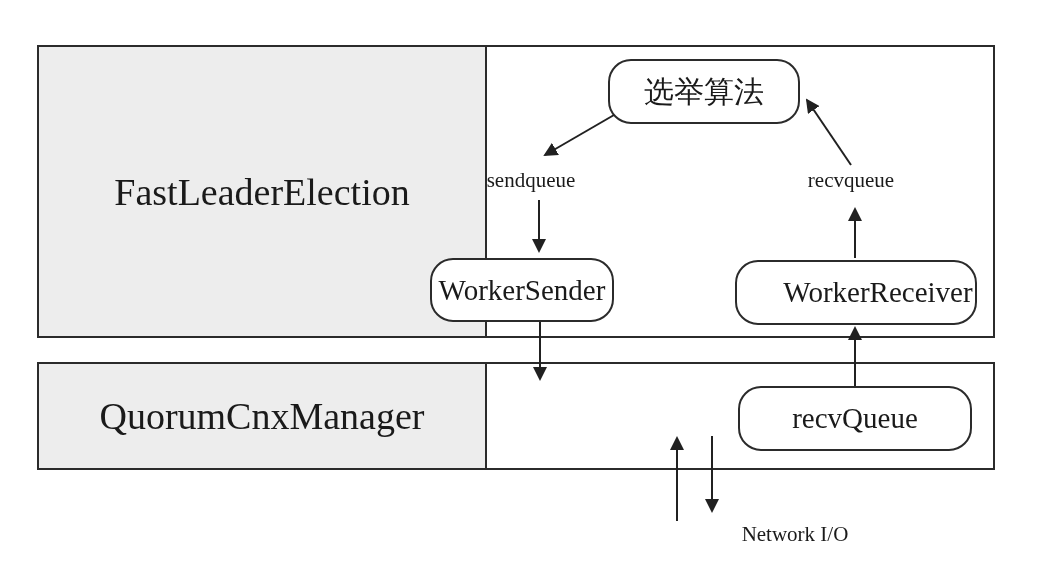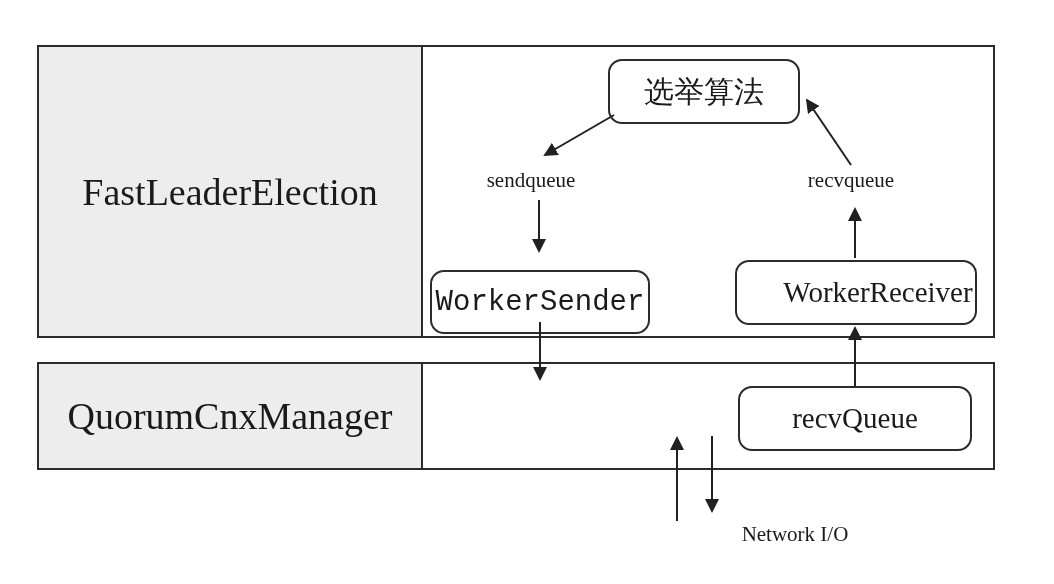--- a/index.html
+++ b/index.html
@@ -21,51 +21,51 @@
     left: 37px;
     width: 958px;
     border: 2px solid #2b2b2b;
     box-sizing: border-box;
     background: #ffffff;
     display: flex;
   }
   .band-top { top: 45px; height: 293px; }
   .band-bottom { top: 362px; height: 108px; }
   .label-cell {
-    width: 384px;
+    width: 448px;
     height: 100%;
     background: #ededed;
     border-right: 2px solid #2b2b2b;
     box-sizing: border-box;
     display: flex;
     align-items: center;
     justify-content: center;
     flex: none;
   }
   .band-label {
     font-size: 38px;
     line-height: 1;
     white-space: nowrap;
   }
   .node {
     position: absolute;
     box-sizing: border-box;
     border: 2px solid #2b2b2b;
-    border-radius: 14px;
+    border-radius: 23px;
     background: #ffffff;
     display: flex;
     align-items: center;
     justify-content: center;
     font-size: 29px;
     line-height: 1;
     white-space: nowrap;
     z-index: 3;
   }
   .node-election      { left: 608px; top:  59px; width: 192px; height: 65px; font-size: 30px; }
-  .node-workersender  { left: 430px; top: 270px; width: 220px; height: 64px; font-family: Liberation Mono, monospace; }
+  .node-workersender  { left: 430px; top: 258px; width: 184px; height: 64px; }
   .node-workerreceiver{ left: 735px; top: 260px; width: 242px; height: 65px; padding-left: 44px; }
   .node-queuesendmap  { left: 425px; top: 385px; width: 232px; height: 65px; }
   .node-recvqueue-box { left: 738px; top: 386px; width: 234px; height: 65px; }
   .free-label {
     position: absolute;
     font-size: 21px;
     line-height: 1;
     white-space: nowrap;
     text-align: center;
     z-index: 3;

